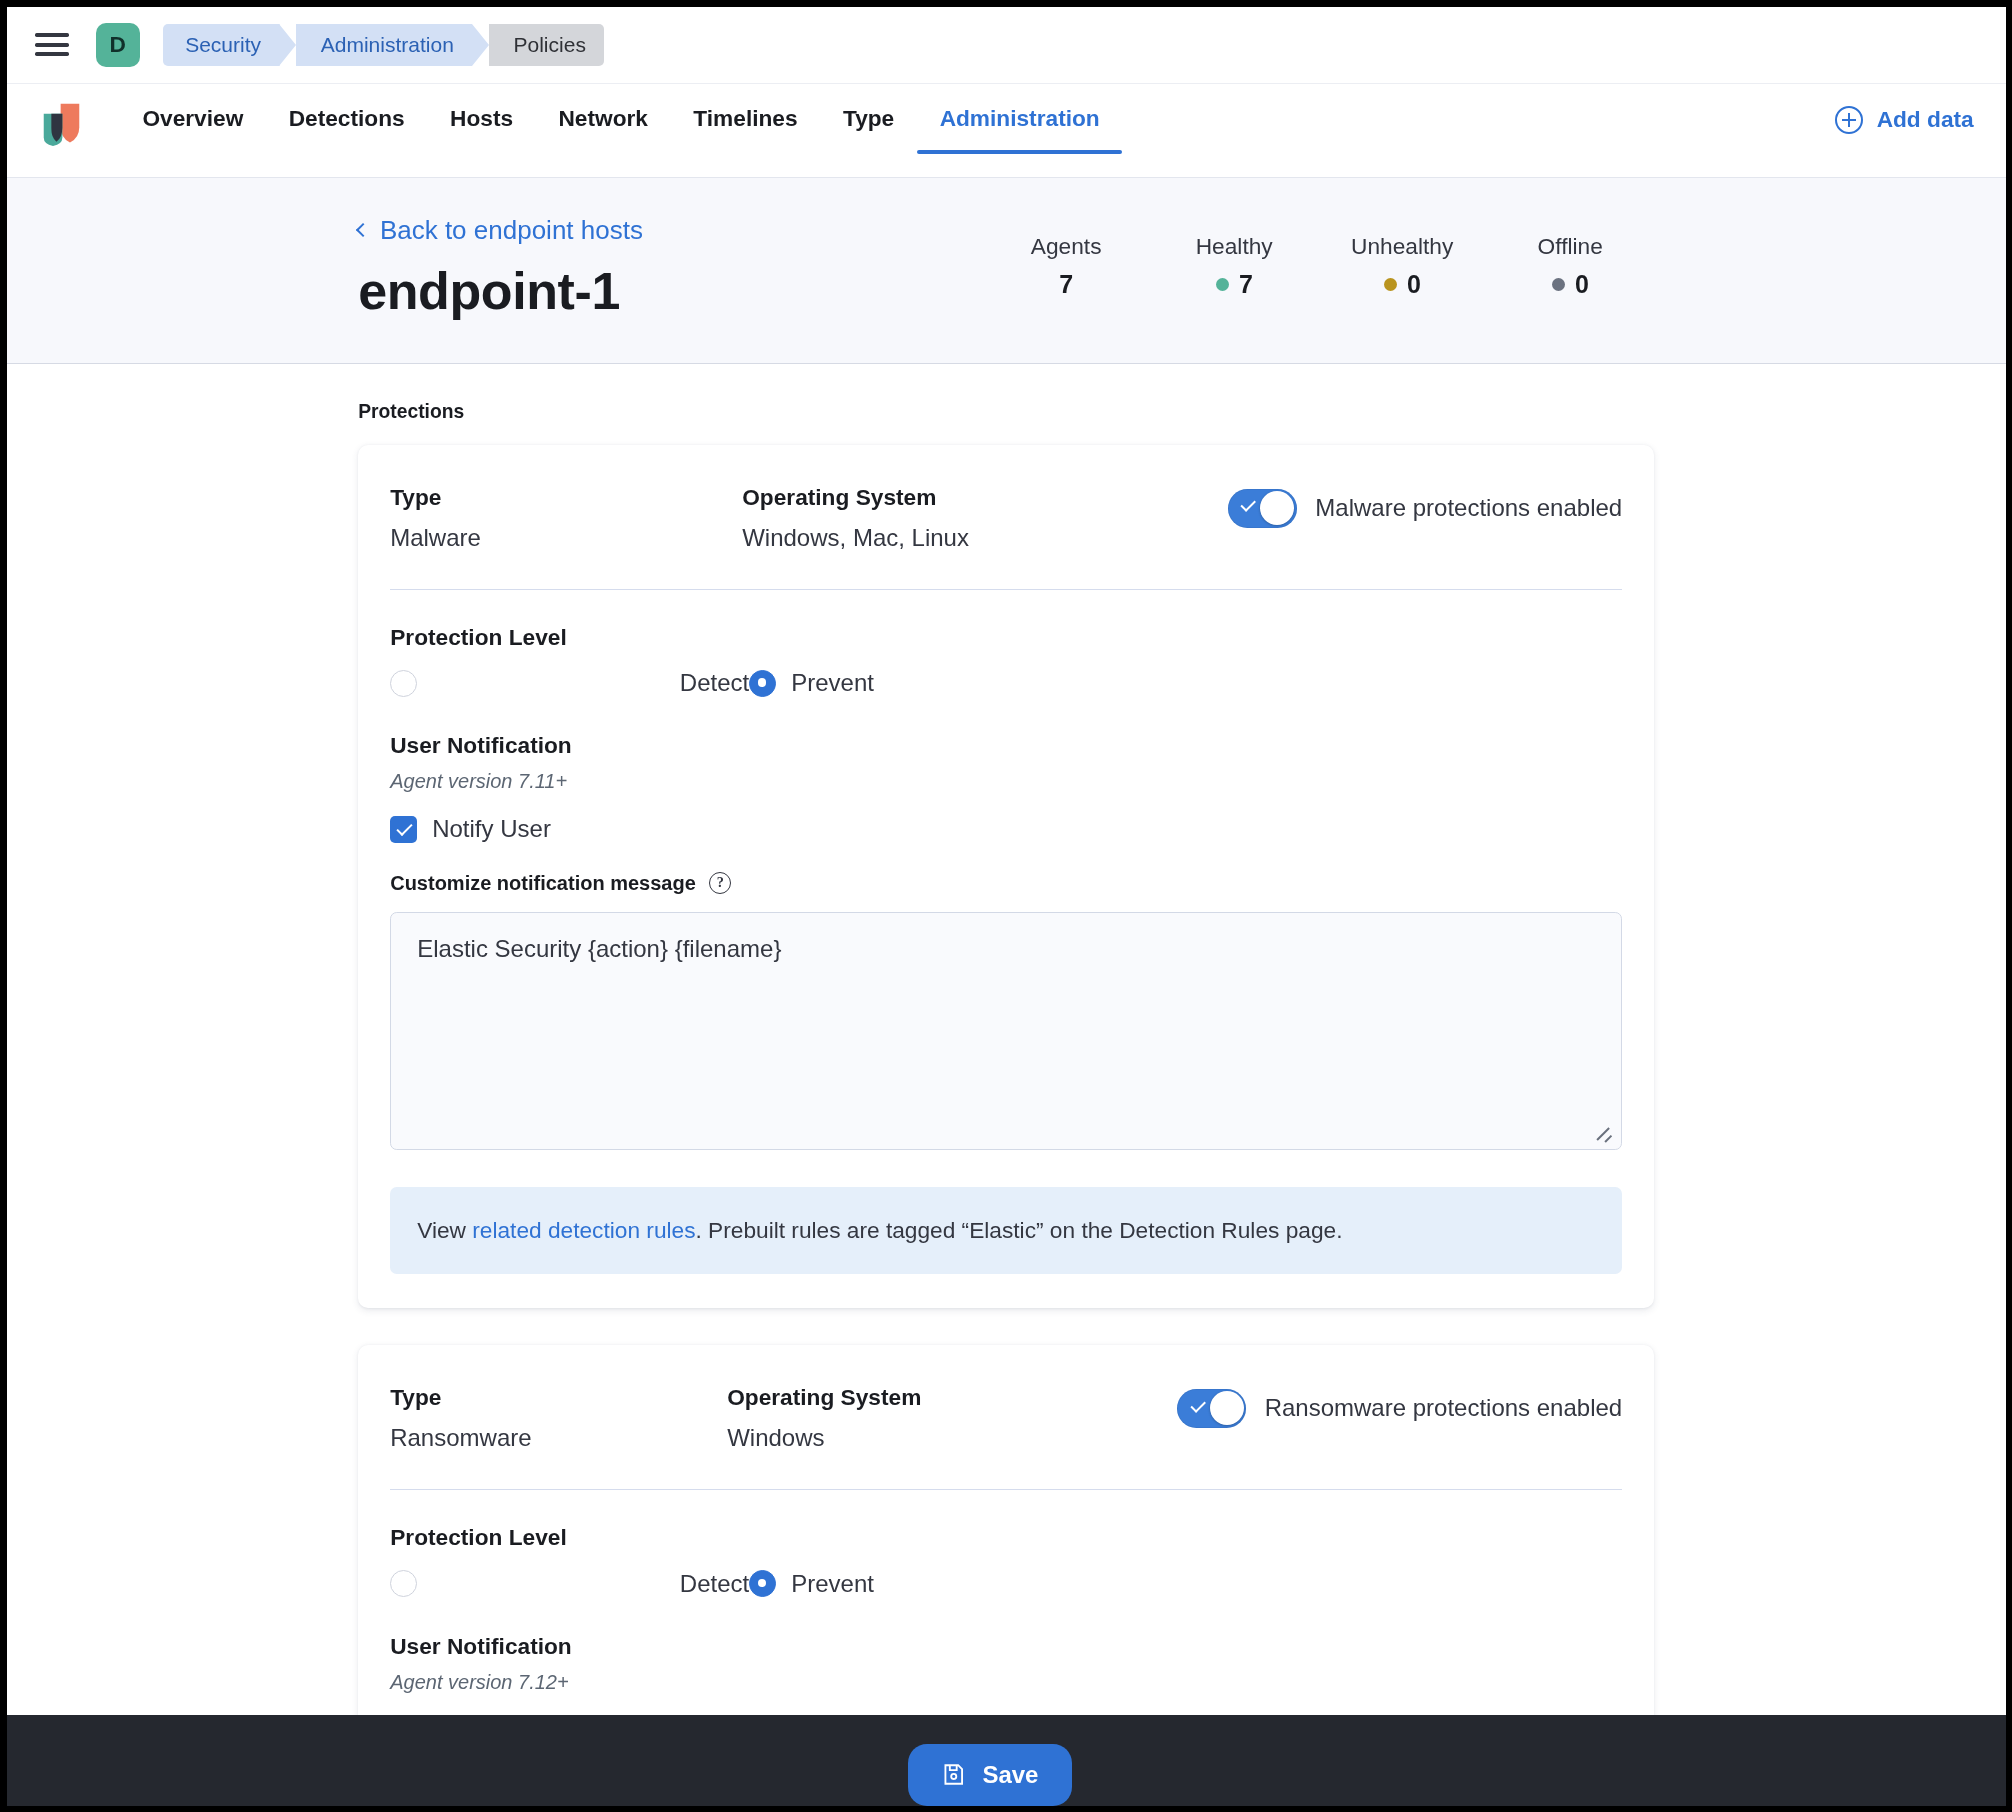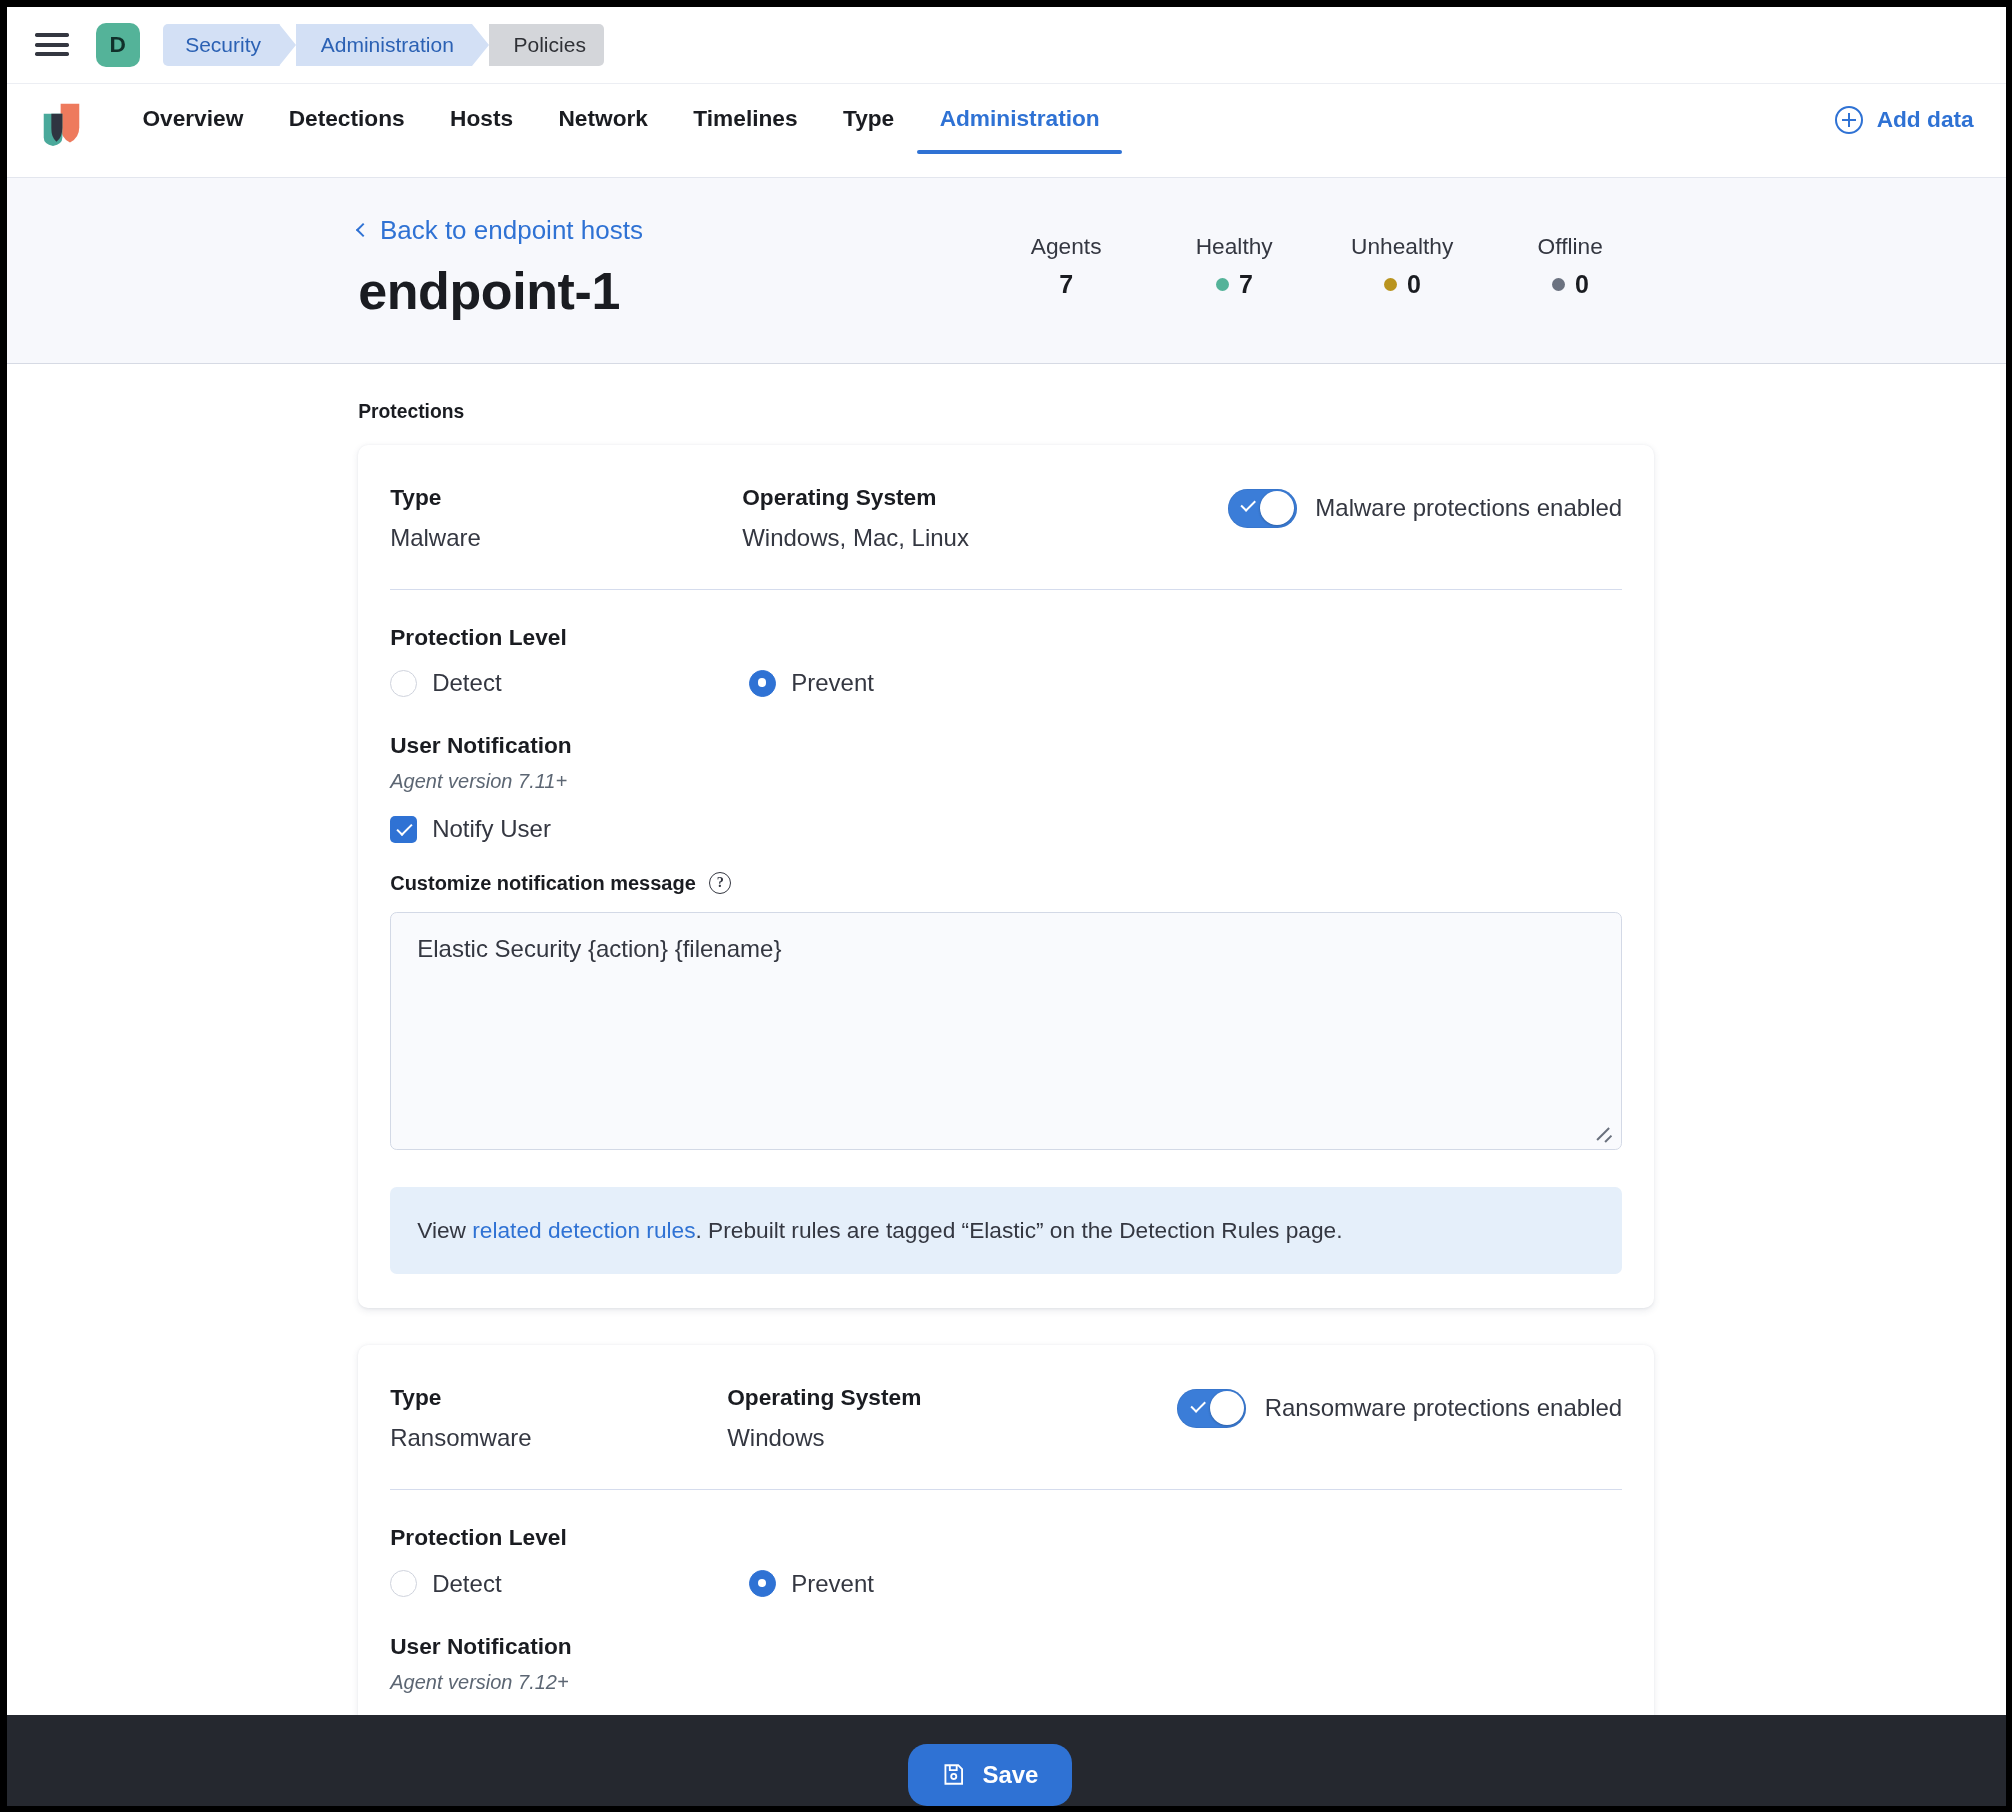--- a/index.html
+++ b/index.html
@@ -144,21 +144,21 @@
     border-left: 2.5px solid #fff; border-bottom: 2.5px solid #fff;
     transform: rotate(-45deg);
   }
   .toggle-text { font-size: 24px; color:#343741; white-space: nowrap;}
 
   .divider { height: 0.8px; background:#d5dced; margin: 37px 0 34px 0; }
 
   .group-label { font-size: 22.7px; font-weight: 700; color:#1a1c21; margin-bottom: 18.5px;}
   .radio-row { display:flex; align-items:center; }
   .radio-item { display:flex; align-items:center; gap: 15px; cursor:pointer;}
-  .radio-item.first { width: 359px; }
+  .radio-item.first { width: 359px; justify-content: space-between; }
   .radio {
     width: 27px; height: 27px; border-radius: 50%;
     border: 1.7px solid #cfd3dd; background:#fff; flex:none; position:relative;
   }
   .radio.on { background:#2f72d4; border-color:#2f72d4; }
   .radio.on:after {
     content:""; position:absolute; left: 7.6px; top: 7.6px; width: 8.4px; height: 8.4px;
     border-radius:50%; background:#fff;
   }
   .radio-label { font-size: 24px; color:#343741; }

